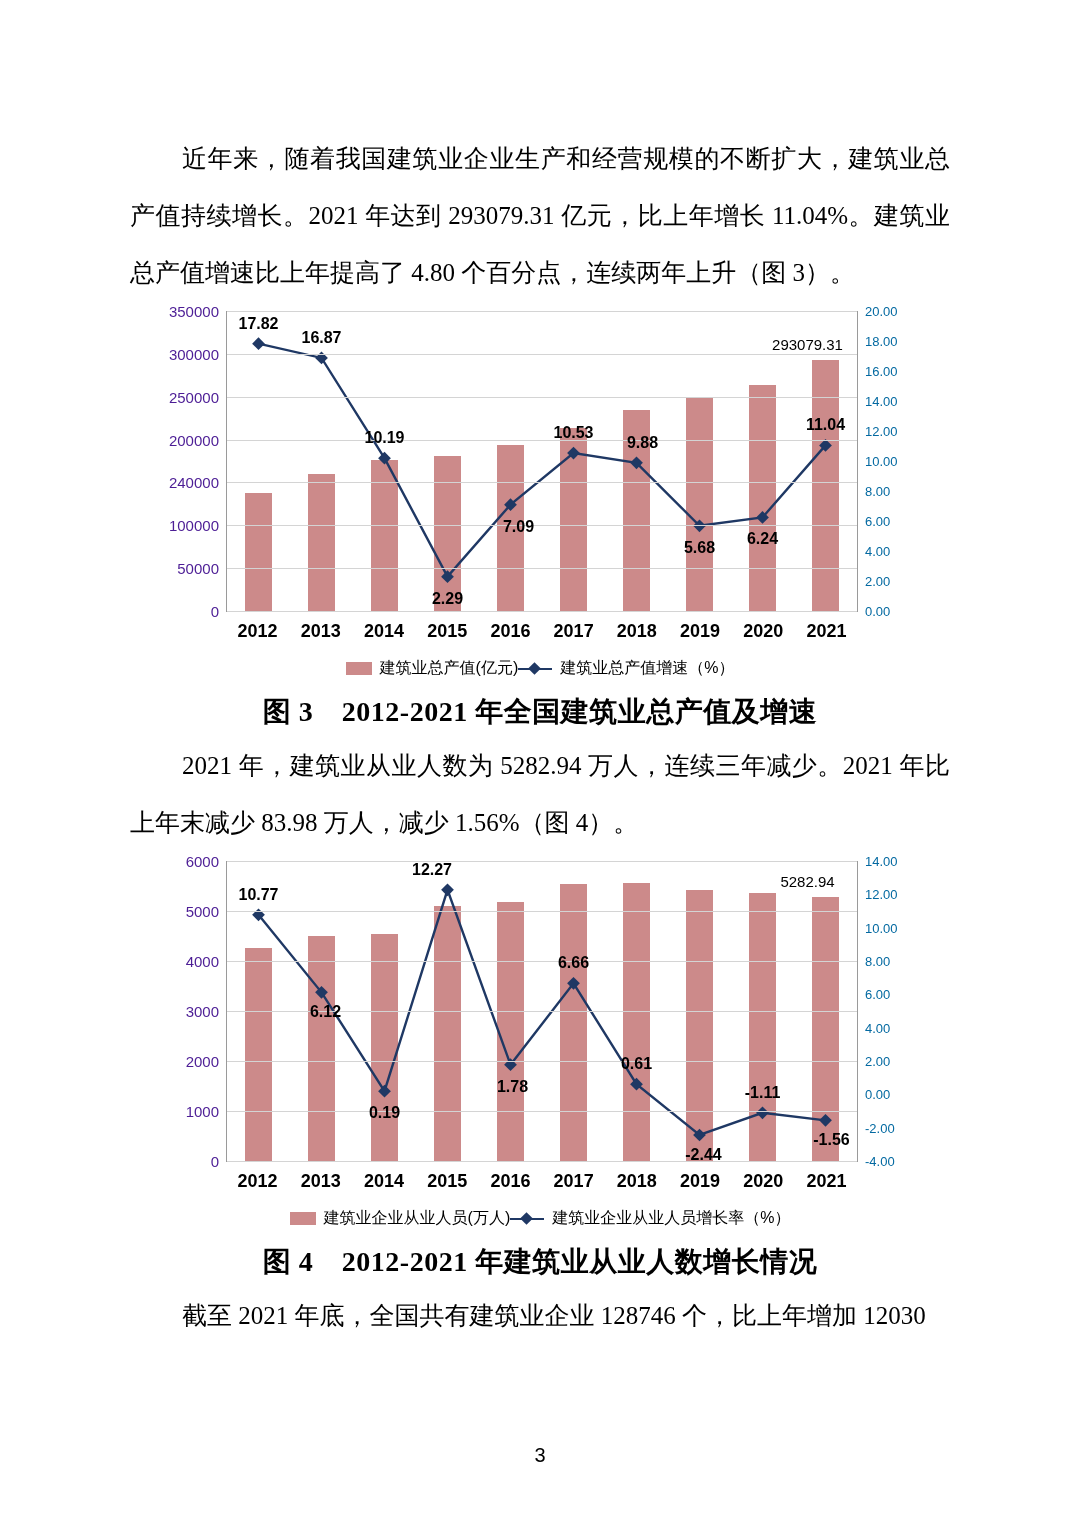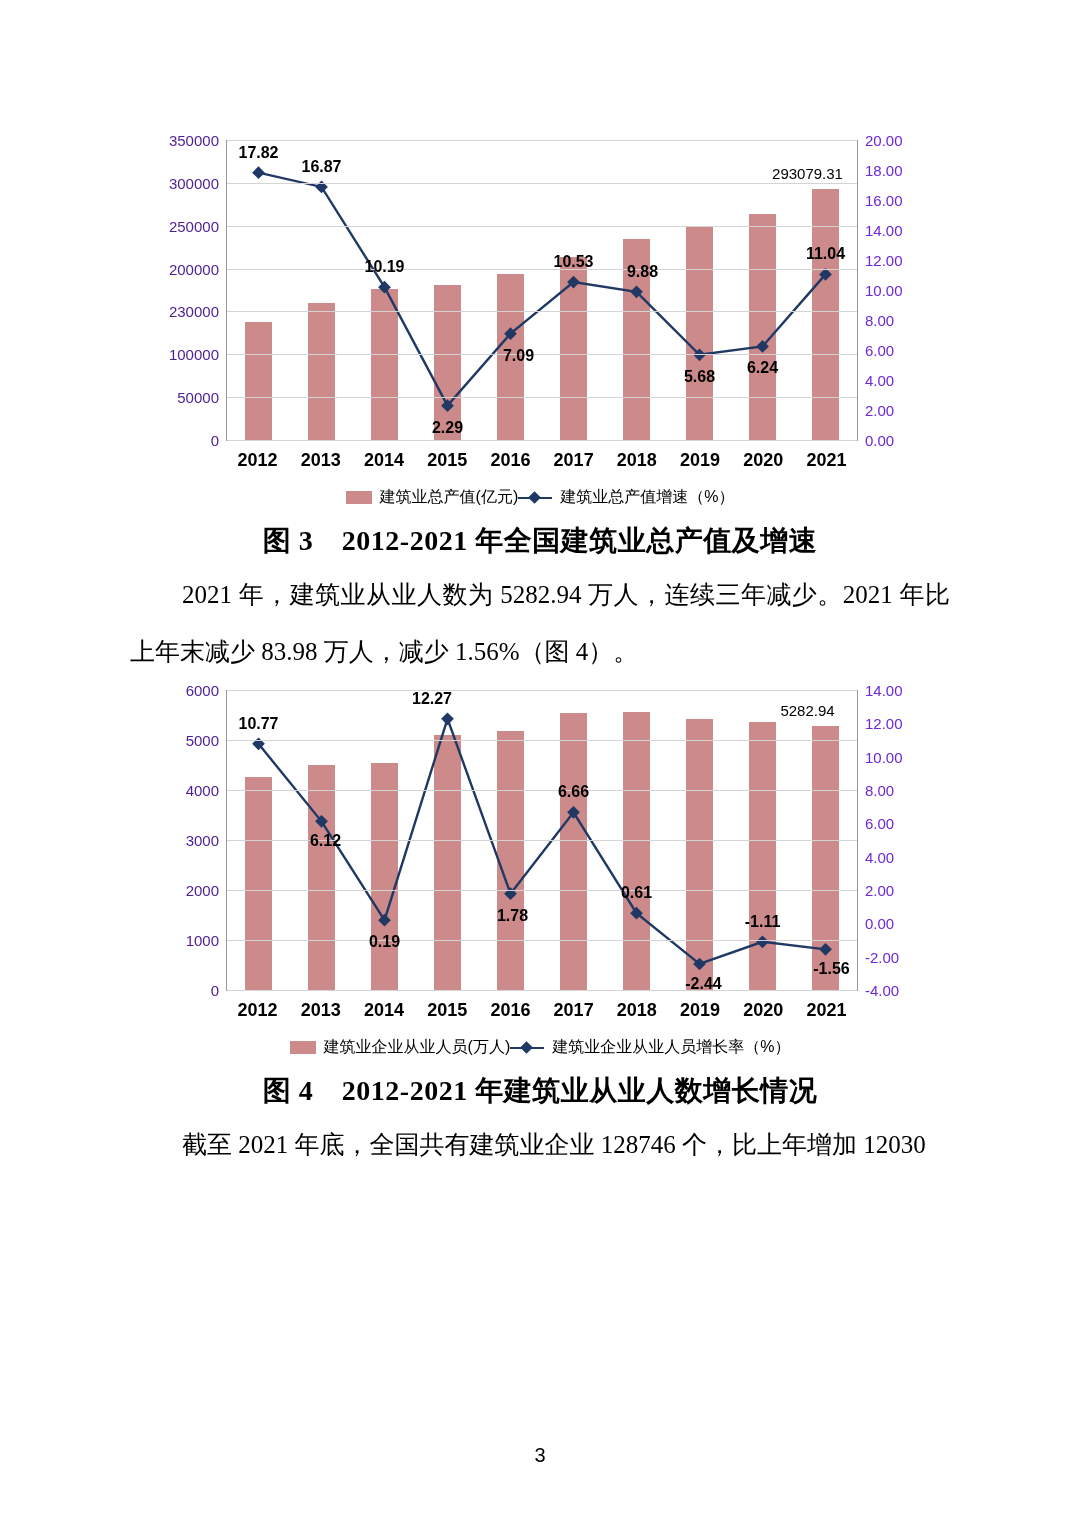--- a/index.html
+++ b/index.html
@@ -66,23 +66,23 @@
     font-size:15px;
     font-family:"Liberation Sans", sans-serif;
     color:#4c1d95;
     white-space:nowrap;
   }
   .ytick-r{
     position:absolute;
     left:100%;
     transform:translateY(-50%);
     padding-left:8px;
-    font-size:15px;
-    font-family:"Liberation Sans", sans-serif;
-    color:#6d28d9;
+    font-size:13px;
+    font-family:"Liberation Sans", sans-serif;
+    color:#0369a1;
     white-space:nowrap;
   }
   .bars{
     position:absolute;left:0;right:0;bottom:0;top:0;
     display:flex;
     align-items:flex-end;
     justify-content:space-around;
   }
   .barslot{
     flex:1 1 0;
@@ -142,20 +142,21 @@
     text-align:center;
     font-size:20px;
     font-family:"Liberation Sans", sans-serif;
   }
 </style>
 </head>
 <body>
 
 <div class="page">
 
+  <p class="body-text">近年来，随着我国建筑业企业生产和经营规模的不断扩大，建筑业总产值持续增长。2021 年达到 293079.31 亿元，比上年增长 11.04%。建筑业总产值增速比上年提高了 4.80 个百分点，连续两年上升（图 3）。</p>
 
   <div class="chart">
     <div class="chart-area" id="chart1-area">
       <div class="bars" id="chart1-bars">
           <div class="barslot">
             <div class="bar" style="height: 117.615px; background: rgb(204, 138, 138);"></div>
           </div>
           <div class="barslot">
             <div class="bar" style="height: 137.457px; background: rgb(204, 138, 138);"></div>
           </div>
@@ -197,21 +198,21 @@
           <rect x="531" y="201.9" width="9" height="9" fill="#1f3864" transform="rotate(45 535.5 206.4)"></rect>
           <rect x="594" y="129.9" width="9" height="9" fill="#1f3864" transform="rotate(45 598.5 134.4)"></rect>
         </svg>
     <div class="gridline" style="top: 300px;"></div>
         <div class="ytick" style="top: 300px;">0</div>
         <div class="gridline" style="top: 257.143px;"></div>
         <div class="ytick" style="top: 257.143px;">50000</div>
         <div class="gridline" style="top: 214.286px;"></div>
         <div class="ytick" style="top: 214.286px;">100000</div>
         <div class="gridline" style="top: 171.429px;"></div>
-        <div class="ytick" style="top: 171.429px;">230000</div>
+        <div class="ytick" style="top: 171.429px;">240000</div>
         <div class="gridline" style="top: 128.571px;"></div>
         <div class="ytick" style="top: 128.571px;">200000</div>
         <div class="gridline" style="top: 85.7143px;"></div>
         <div class="ytick" style="top: 85.7143px;">250000</div>
         <div class="gridline" style="top: 42.8571px;"></div>
         <div class="ytick" style="top: 42.8571px;">300000</div>
         <div class="gridline" style="top: 0px;"></div>
         <div class="ytick" style="top: 0px;">350000</div>
         <div class="ytick-r" style="top: 300px;">0.00</div>
         <div class="ytick-r" style="top: 270px;">2.00</div>

